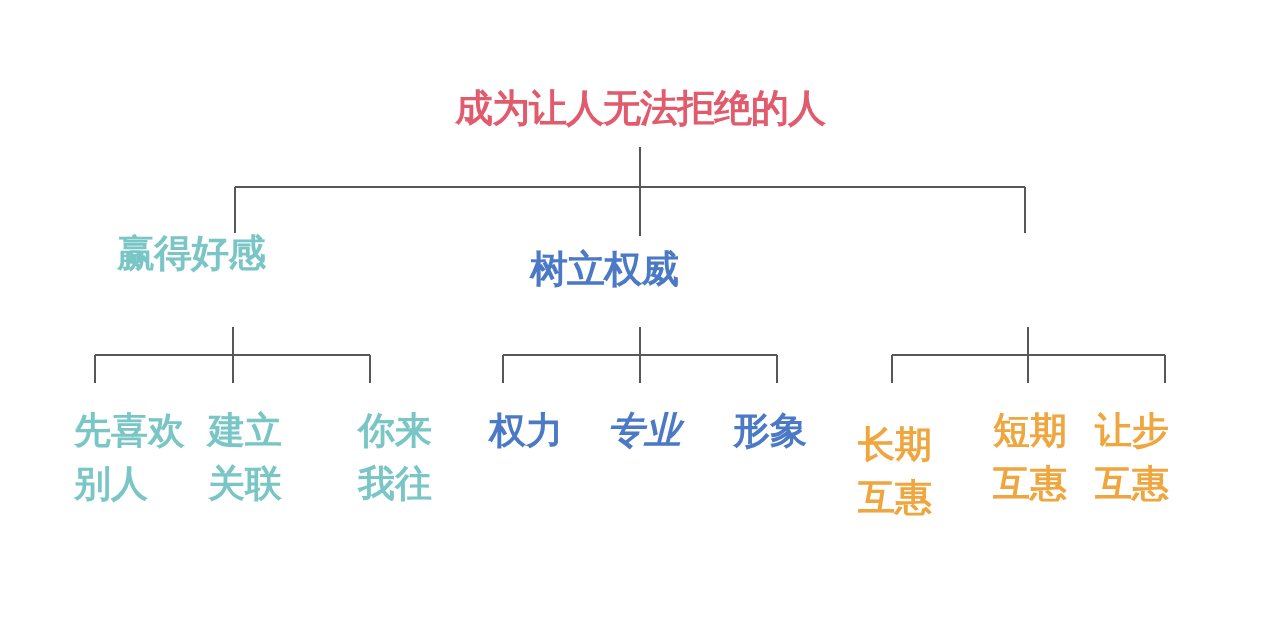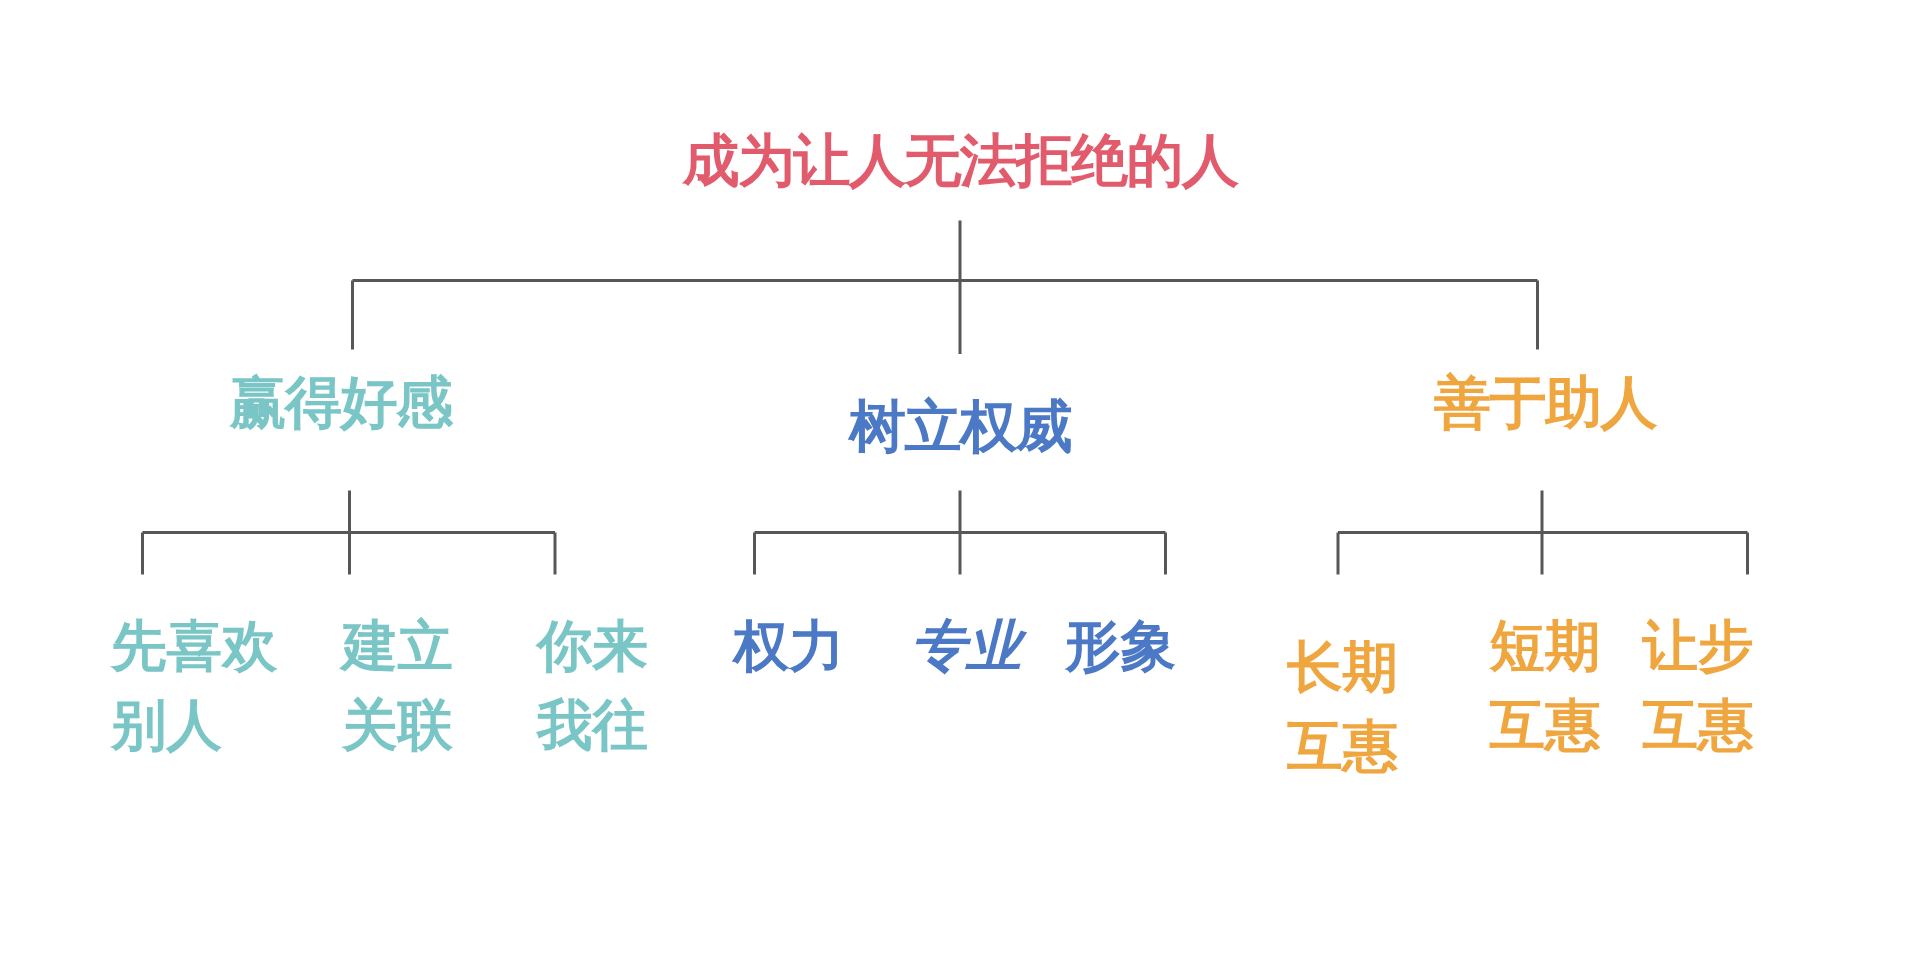--- a/index.html
+++ b/index.html
@@ -20,38 +20,38 @@
     overflow:hidden;
   }
   svg.lines{position:absolute;left:0;top:0;width:1280px;height:641px;}
   svg.lines path{stroke:var(--c-line);stroke-width:2;fill:none;}
   .title{
     position:absolute;top:87px;left:0;width:1280px;
     text-align:center;font-size:38px;line-height:42px;
     letter-spacing:-1px;color:var(--c-title);
   }
   .branch{
-    position:absolute;top:248px;width:220px;
-    text-align:center;font-size:38px;line-height:42px;
+    position:absolute;top:232px;width:220px;
+    font-size:38px;line-height:42px;
     letter-spacing:-1px;
   }
   .branch.b0{left:117px;color:var(--c-b0);}
   .branch.b1{left:530px;color:var(--c-b1);margin-top:16px;}
   .branch.b2{left:920px;color:var(--c-b2);}
   .leaf{
     position:absolute;top:404px;
     font-size:37px;line-height:53px;
     white-space:pre-line;text-align:left;
   }
   .leaf.c0{color:var(--c-b0);margin-left:24px;}
   .leaf.c1{color:var(--c-b1);}
   .leaf.c2{color:var(--c-b2);}
-  .l00{left:50px;}  .l01{left:204px;} .l02{left:334px;}
-  .l10{left:465px;margin-left:24px;} .l11{left:607px;font-style:italic;} .l12{left:710px;}
-  .l20{left:858px;margin-top:14px;} .l21{left:993px;} .l22{left:1095px;}
+  .l00{left:50px;}  .l01{left:184px;} .l02{left:334px;}
+  .l10{left:465px;margin-left:24px;} .l11{left:607px;font-style:italic;} .l12{left:733px;}
+  .l20{left:858px;margin-top:14px;} .l21{left:993px;font-family:Liberation Serif, serif;} .l22{left:1095px;}
 </style>
 </head>
 <body>
 
 <div class="canvas">
 
   <svg class="lines" viewBox="0 0 1280 641" aria-hidden="true">
 
     <path d="M640 147 L640 236"></path>
     <path d="M235 187 L1025 187"></path>
@@ -71,21 +71,20 @@
     <path d="M1028 327 L1028 383"></path>
     <path d="M892 355 L1165 355"></path>
     <path d="M892 355 L892 383"></path>
     <path d="M1165 355 L1165 383"></path>
   </svg>
 
   <div class="title">成为让人无法拒绝的人</div>
 
   <div class="branch b0">赢得好感</div>
   <div class="branch b1">树立权威</div>
-  <div class="branch b2">善于助人</div>
 
   <div class="leaf c0 l00">先喜欢
 别人</div>
   <div class="leaf c0 l01">建立
 关联</div>
   <div class="leaf c0 l02">你来
 我往</div>
 
   <div class="leaf c1 l10">权力</div>
   <div class="leaf c1 l11">专业</div>

